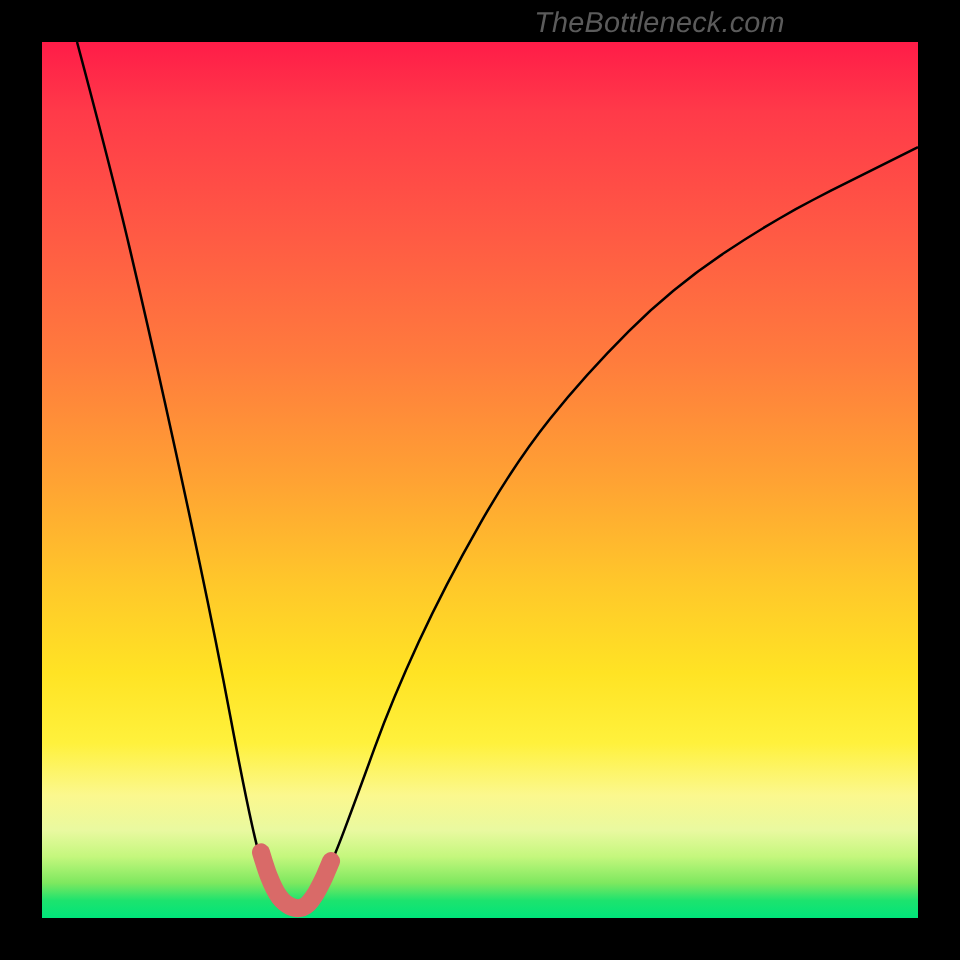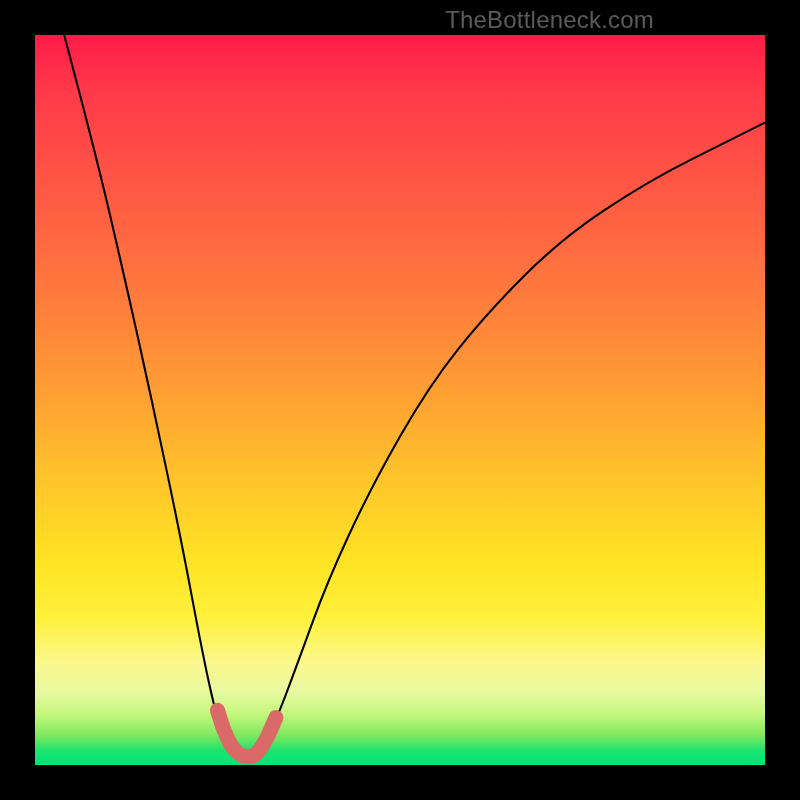--- a/index.html
+++ b/index.html
@@ -10,20 +10,21 @@
     background: #000;
     overflow: hidden;
   }
   .frame {
     position: absolute;
     left: 0;
     top: 0;
     width: 664px;
     height: 800px;
     background: #000;
+    font-style: italic;
   }
   .plot {
     position: absolute;
     left: 35px;
     top: 35px;
     width: 730px;
     height: 730px;
     
     background: linear-gradient(to bottom,
       #ff1c48 0%,

